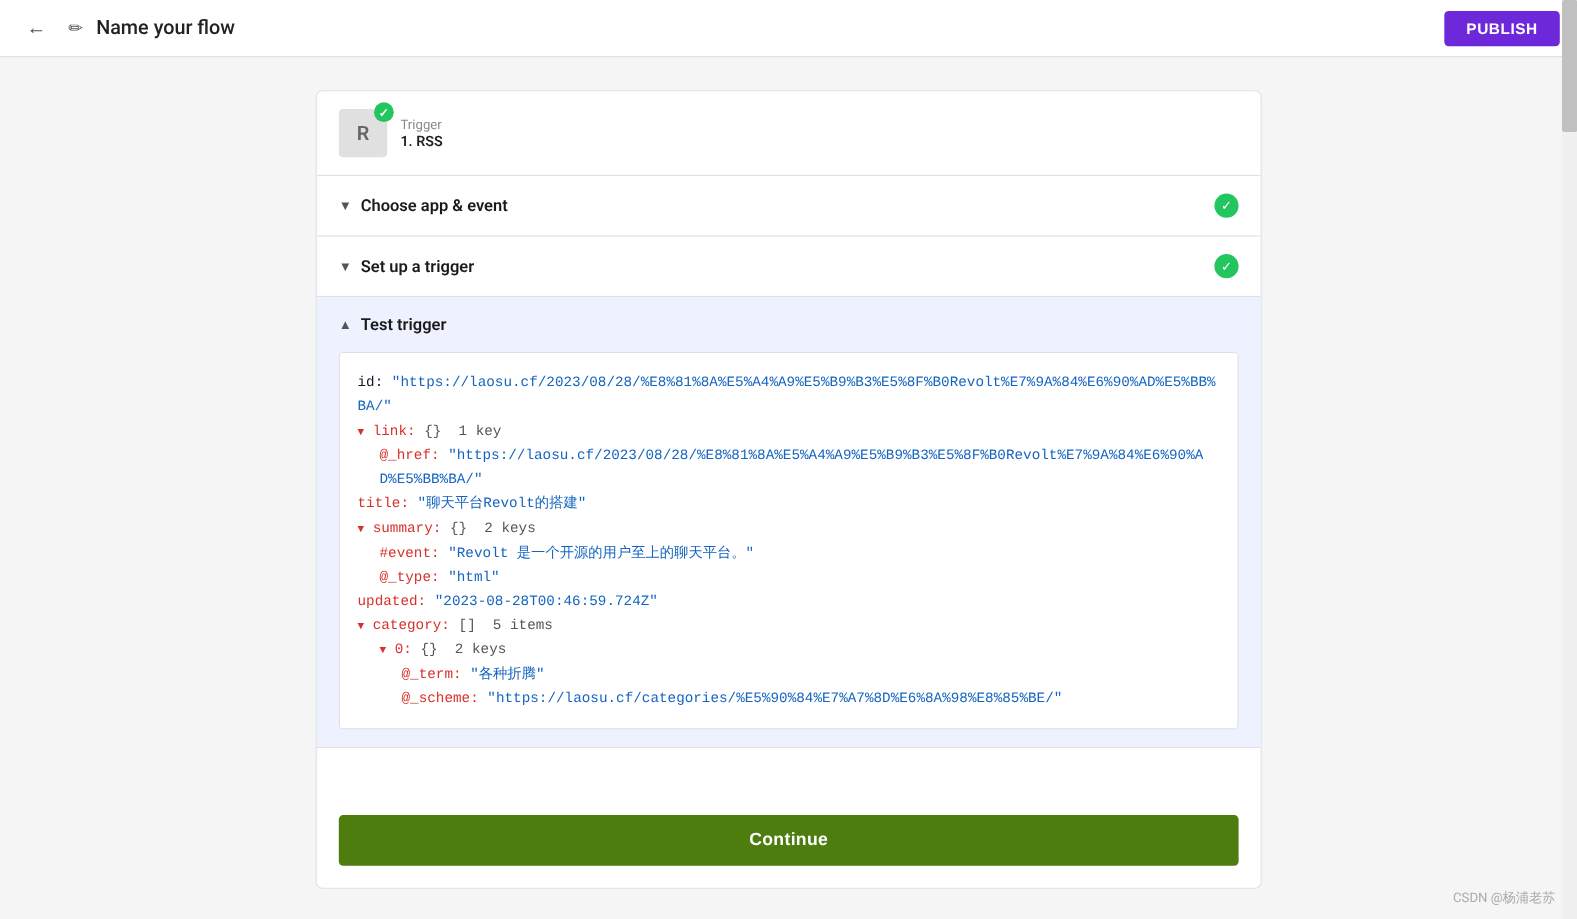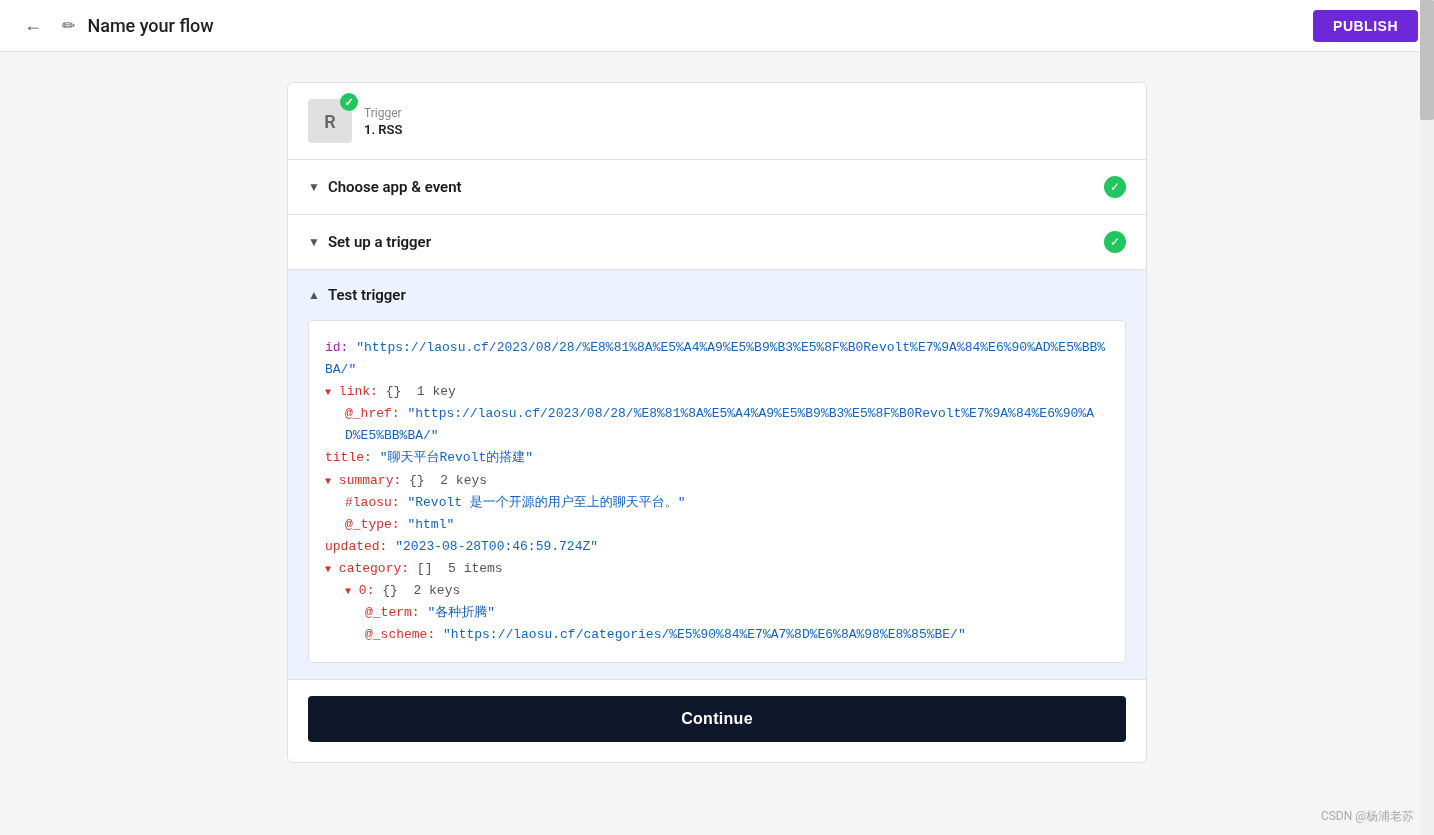--- a/index.html
+++ b/index.html
@@ -217,29 +217,30 @@
     .data-display::-webkit-scrollbar-thumb {
       background: #c0c0c0;
     }
 
     
     .continue-btn-wrap {
       padding: 16px 20px 20px 20px;
     }
     .continue-btn {
       width: 100%;
-      background: #0f172a;
+      background: #4d7c0f;
       color: #fff;
       border: none;
       border-radius: 4px;
       padding: 14px;
       font-size: 16px;
       font-weight: 600;
       cursor: pointer;
       letter-spacing: 0.3px;
+      margin-top: 45px;
     }
 
     
     .watermark {
       position: fixed;
       bottom: 10px;
       right: 20px;
       font-size: 12px;
       color: #aaa;
     }
@@ -290,26 +291,26 @@
       <div class="check-circle">✓</div>
     </div>
 
     <div class="test-trigger-section">
       <div class="test-trigger-header">
         <span class="chevron">▲</span>
         <span class="test-trigger-title">Test trigger</span>
       </div>
 
       <div class="data-display" id="data-display-area">
-      <div style="padding-left: 0px; white-space: pre-wrap; word-break: break-all;"><span style="color:#a21caf;">id:</span> <span style="color:#1565c0;">"https://laosu.cf/2023/08/28/%E8%81%8A%E5%A4%A9%E5%B9%B3%E5%8F%B0Revolt%E7%9A%84%E6%90%AD%E5%BB%BA/"</span></div>
+      <div style="padding-left: 0px; white-space: pre-wrap; word-break: break-all;"><span style="color:#0f172a;">id:</span> <span style="color:#1565c0;">"https://laosu.cf/2023/08/28/%E8%81%8A%E5%A4%A9%E5%B9%B3%E5%8F%B0Revolt%E7%9A%84%E6%90%AD%E5%BB%BA/"</span></div>
           <div style="padding-left: 0px; white-space: pre-wrap; word-break: break-all;"><span style="color:#d6312b;font-size:10px;">▼</span> <span style="color:#d6312b;">link:</span> <span style="color:#555;">{}  1 key</span></div>
           <div style="padding-left: 20px; white-space: pre-wrap; word-break: break-all;"><span style="color:#d6312b;">@_href:</span> <span style="color:#1565c0;">"https://laosu.cf/2023/08/28/%E8%81%8A%E5%A4%A9%E5%B9%B3%E5%8F%B0Revolt%E7%9A%84%E6%90%AD%E5%BB%BA/"</span></div>
           <div style="padding-left: 0px; white-space: pre-wrap; word-break: break-all;"><span style="color:#d6312b;">title:</span> <span style="color:#1565c0;">"聊天平台Revolt的搭建"</span></div>
           <div style="padding-left: 0px; white-space: pre-wrap; word-break: break-all;"><span style="color:#d6312b;font-size:10px;">▼</span> <span style="color:#d6312b;">summary:</span> <span style="color:#555;">{}  2 keys</span></div>
-          <div style="padding-left: 20px; white-space: pre-wrap; word-break: break-all;"><span style="color:#d6312b;">#laosu:</span> <span style="color:#1565c0;">"Revolt 是一个开源的用户至上的聊天平台。"</span></div>
+          <div style="padding-left: 20px; white-space: pre-wrap; word-break: break-all;"><span style="color:#d6312b;">#event:</span> <span style="color:#1565c0;">"Revolt 是一个开源的用户至上的聊天平台。"</span></div>
           <div style="padding-left: 20px; white-space: pre-wrap; word-break: break-all;"><span style="color:#d6312b;">@_type:</span> <span style="color:#1565c0;">"html"</span></div>
           <div style="padding-left: 0px; white-space: pre-wrap; word-break: break-all;"><span style="color:#d6312b;">updated:</span> <span style="color:#1565c0;">"2023-08-28T00:46:59.724Z"</span></div>
           <div style="padding-left: 0px; white-space: pre-wrap; word-break: break-all;"><span style="color:#d6312b;font-size:10px;">▼</span> <span style="color:#d6312b;">category:</span> <span style="color:#555;">[]  5 items</span></div>
           <div style="padding-left: 20px; white-space: pre-wrap; word-break: break-all;"><span style="color:#d6312b;font-size:10px;">▼</span> <span style="color:#d6312b;">0:</span> <span style="color:#555;">{}  2 keys</span></div>
           <div style="padding-left: 40px; white-space: pre-wrap; word-break: break-all;"><span style="color:#d6312b;">@_term:</span> <span style="color:#1565c0;">"各种折腾"</span></div>
           <div style="padding-left: 40px; white-space: pre-wrap; word-break: break-all;"><span style="color:#d6312b;">@_scheme:</span> <span style="color:#1565c0;">"https://laosu.cf/categories/%E5%90%84%E7%A7%8D%E6%8A%98%E8%85%BE/"</span></div>
         </div>
     </div>
 
     <div class="continue-btn-wrap">

